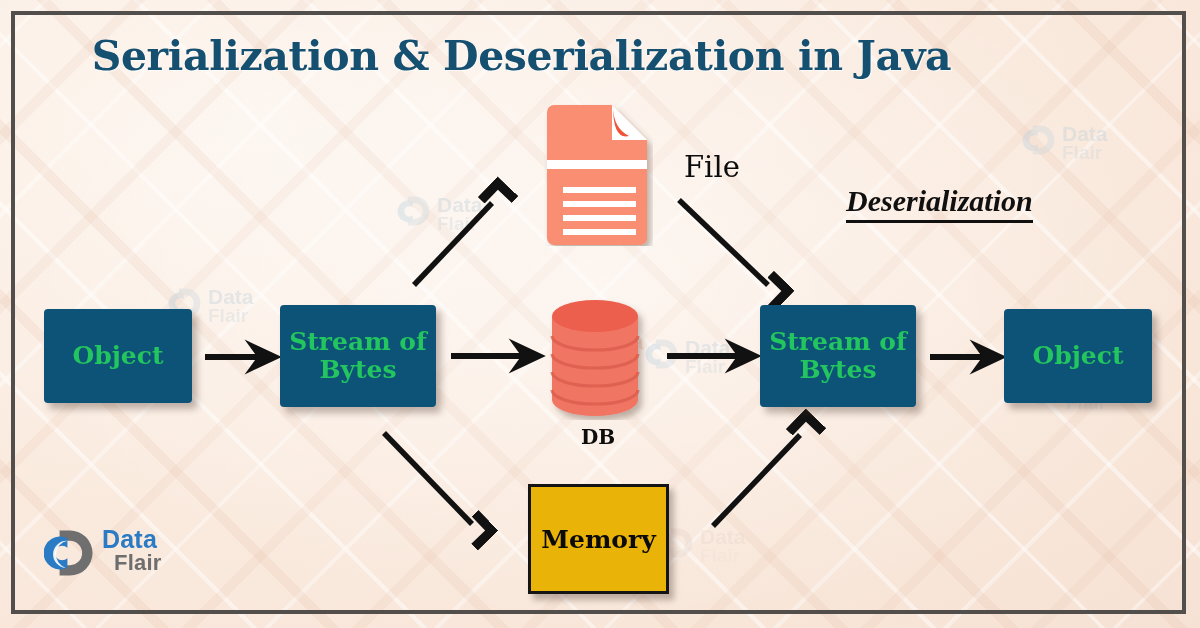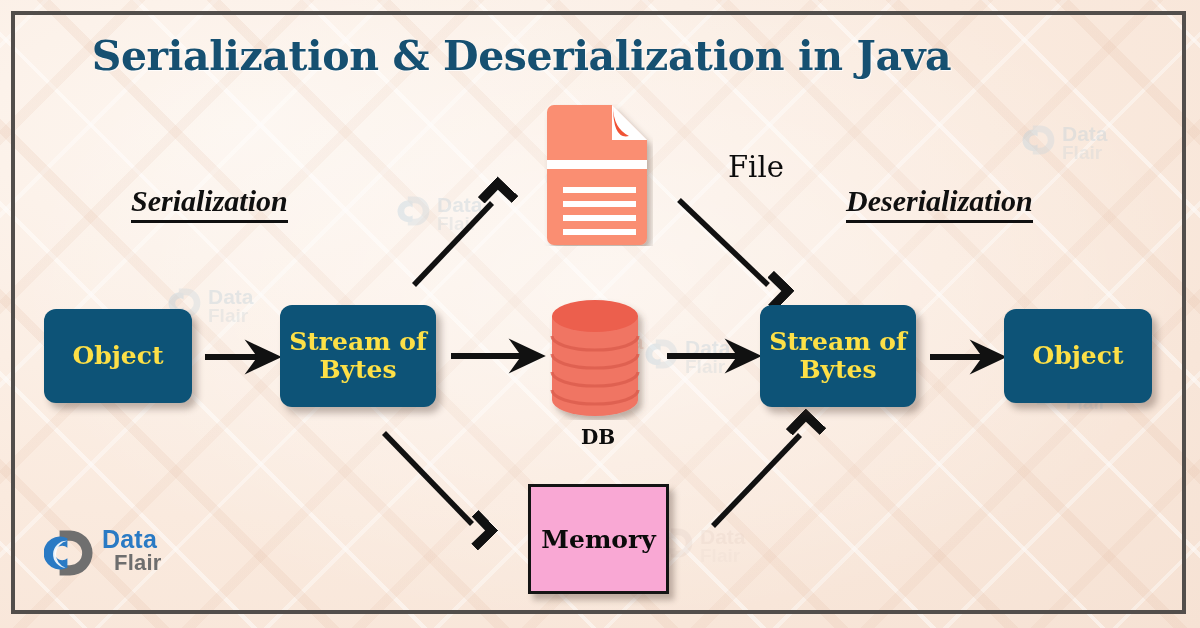--- a/index.html
+++ b/index.html
@@ -122,45 +122,45 @@
     padding-bottom: 2px;
     white-space: nowrap;
   }
   #sec-ser  { left: 131px; top: 184px; }
   #sec-des { left: 846px; top: 184px; }
 
   
   .blue-box {
     position: absolute;
     background: #0d5377;
-    border-radius: 12px;
+    border-radius: 4px;
     box-shadow: 5px 6px 7px rgba(70,50,40,0.33);
     display: flex;
     align-items: center;
     justify-content: center;
-    color: #fde047;
+    color: #22c55e;
     font-family: "DejaVu Serif", "Liberation Serif", serif;
     font-weight: bold;
     font-size: 25px;
     line-height: 1.12;
     text-align: center;
   }
   #box-object-left  { left: 44px;  top: 309px; width: 148px; height: 94px; }
   #box-sob-left     { left: 280px; top: 305px; width: 156px; height: 102px; }
   #box-sob-right    { left: 760px; top: 305px; width: 156px; height: 102px; }
   #box-object-right { left: 1004px;top: 309px; width: 148px; height: 94px; }
 
   
   #box-memory {
     position: absolute;
     left: 528px;
     top: 484px;
     width: 141px;
     height: 110px;
-    background: #f9a8d4;
+    background: #eab308;
     border: 3px solid #141414;
     box-sizing: border-box;
     box-shadow: 5px 6px 6px rgba(70,50,40,0.33);
     display: flex;
     align-items: center;
     justify-content: center;
     font-family: "DejaVu Serif", "Liberation Serif", serif;
     font-weight: bold;
     font-size: 25px;
     color: #0b0b0b;
@@ -195,21 +195,20 @@
     color: #0c0c0c;
   }
 
   
   .plain-label {
     position: absolute;
     font-family: "DejaVu Serif", "Liberation Serif", serif;
     font-size: 29px;
     color: #0c0c0c;
     white-space: nowrap;
-    margin-left: 44px;
   }
   #label-file { left: 684px; top: 150px; }
 
   
   #arrows {
     position: absolute;
     left: 0; top: 0;
     width: 1200px; height: 628px;
     pointer-events: none;
   }
@@ -344,21 +343,20 @@
     <span class="wm-txt">
       <span class="wm-d" style="color:#e6d2c6;">Data</span>
       <span class="wm-f" style="color:#ecdcd2;">Flair</span>
     </span>
   </div>
 
   <div class="frame"></div>
 
   <div class="title">Serialization &amp; Deserialization in Java</div>
 
-  <div class="sec-head" id="sec-ser">Serialization</div>
   <div class="sec-head" id="sec-des">Deserialization</div>
 
   <div id="icon-file">
     <svg width="112" height="142" viewBox="0 0 112 142" aria-hidden="true">
       <defs>
         <filter id="shadowF" x="-30%" y="-30%" width="180%" height="180%">
           <feDropShadow dx="4" dy="5" stdDeviation="3.2" flood-color="#5b453a" flood-opacity="0.38"></feDropShadow>
         </filter>
       </defs>
       <g filter="url(#shadowF)">

